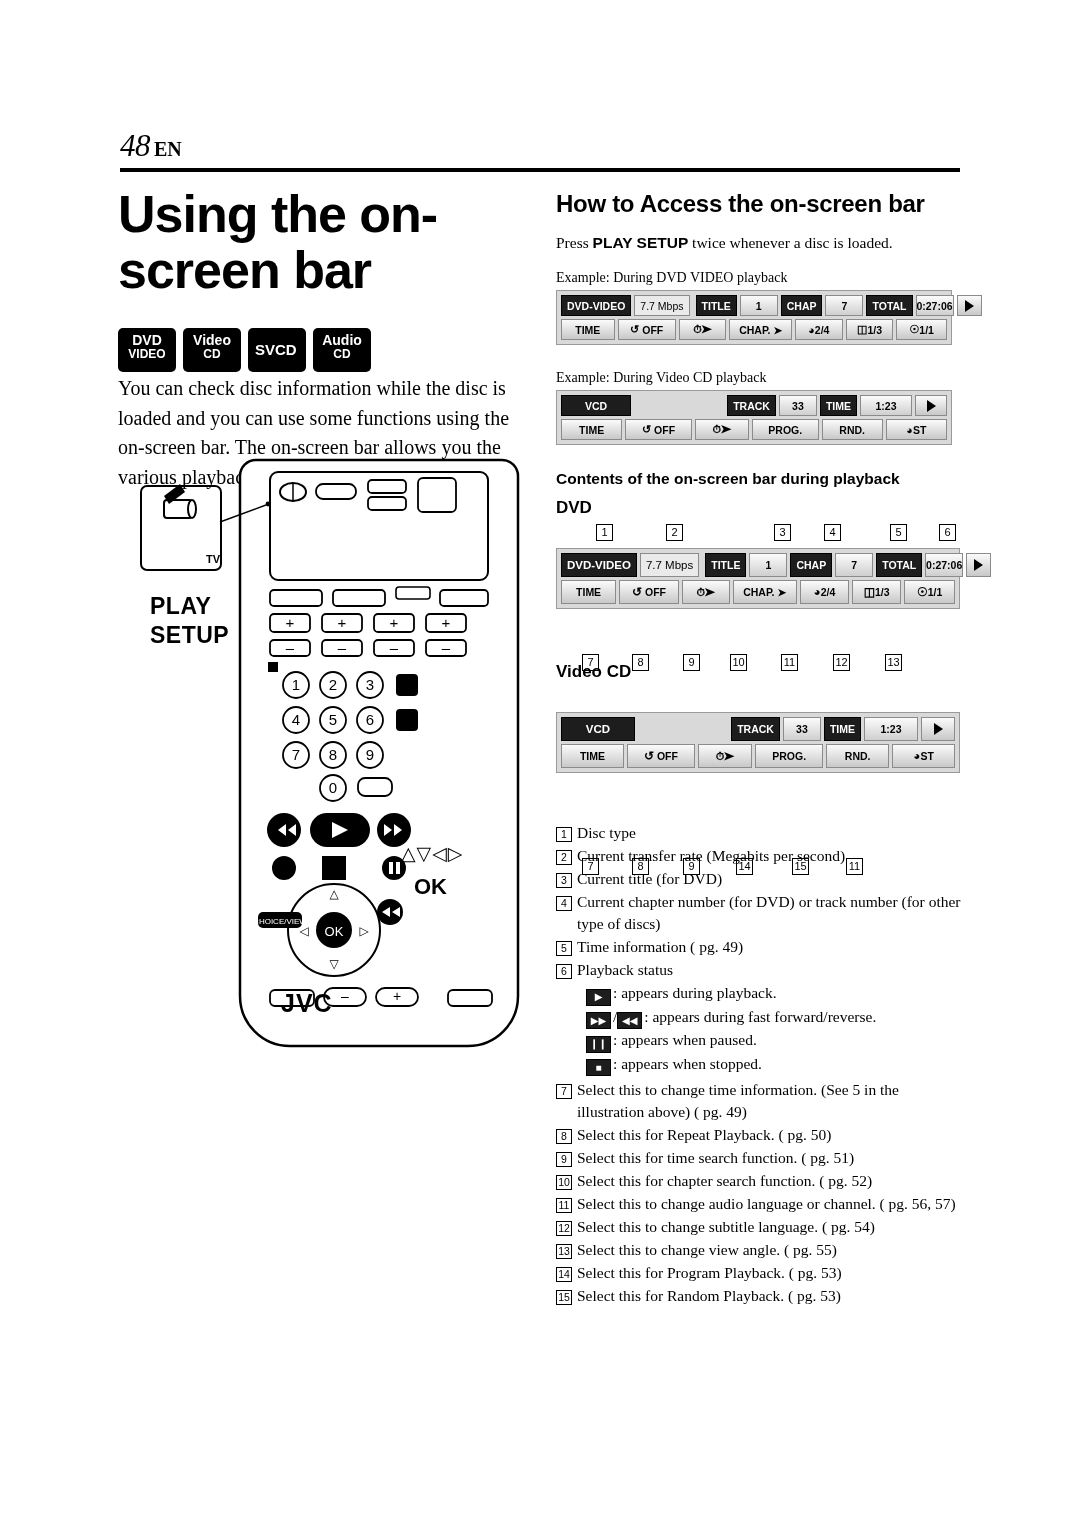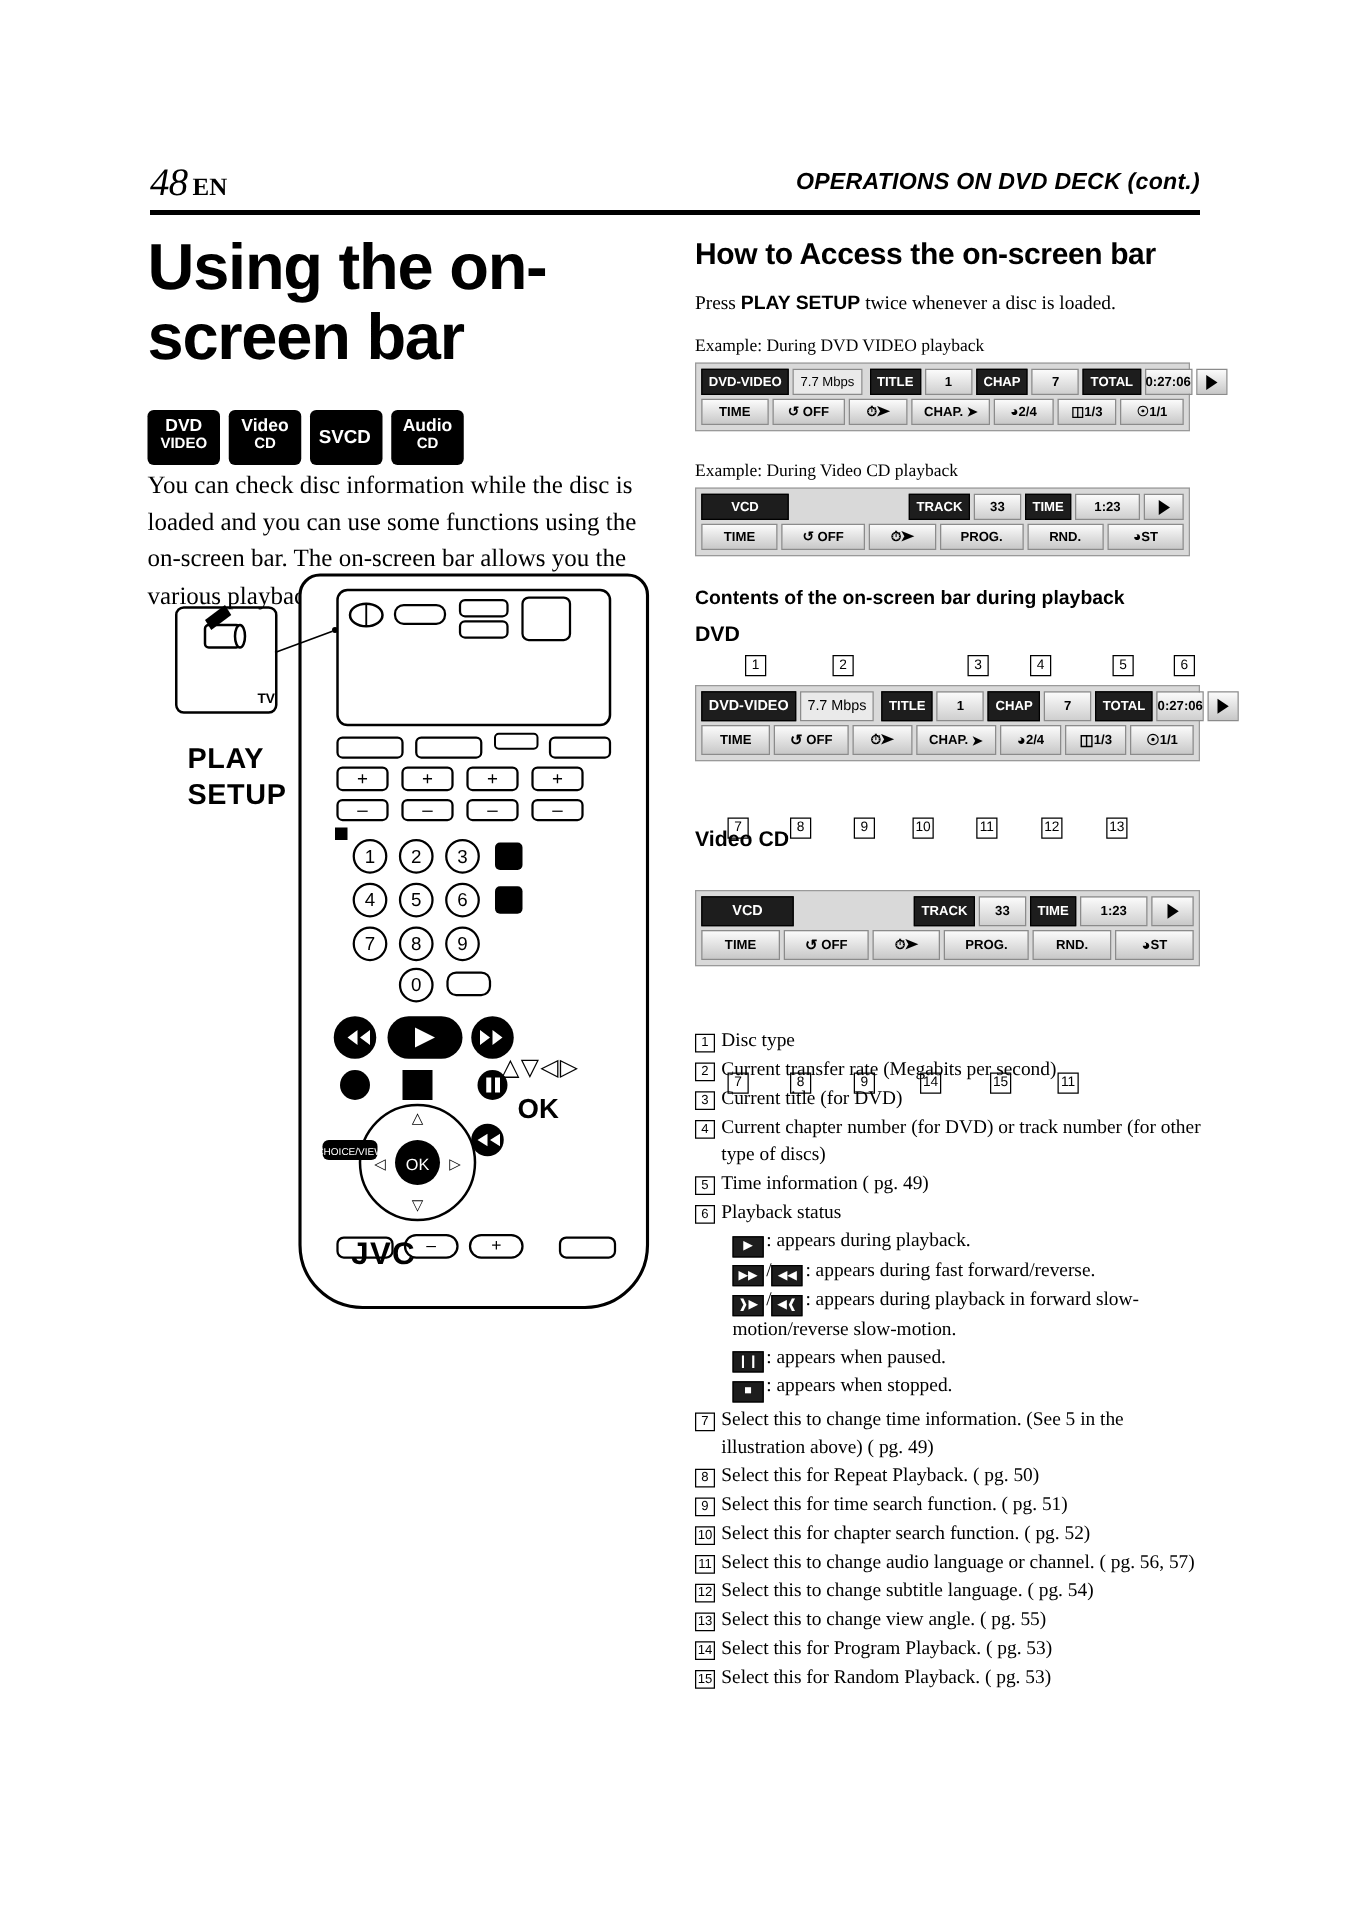--- a/index.html
+++ b/index.html
@@ -156,21 +156,20 @@
   }
 </style>
 </head>
 <body>
 
 <div class="page">
 
   <div class="hdr-left">
     <span class="num">48</span><span class="en">EN</span>
   </div>
-  <div class="hdr-right">OPERATIONS ON DVD DECK (cont.)</div>
   <div class="rule-top"></div>
 
   <div class="title-big">
     <div>Using the on-</div>
     <div>screen bar</div>
   </div>
 
   <div class="disc-badges">
     <div class="badge">
       <span class="l1">DVD</span>
@@ -522,23 +521,20 @@
       <div class="ntext">Playback status</div>
     </div>
 
     <div class="sub">
       <span class="inline-ico">▶</span><span>: appears during playback.</span>
     </div>
     <div class="sub">
       <span class="inline-ico">▶▶</span>/<span class="inline-ico">◀◀</span><span>: appears during fast forward/reverse.</span>
     </div>
     <div class="sub">
-      <span class="inline-ico">❱▶</span>/<span class="inline-ico">◀❰</span><span>: appears during playback in forward slow-motion/reverse slow-motion.</span>
-    </div>
-    <div class="sub">
       <span class="inline-ico">❙❙</span><span>: appears when paused.</span>
     </div>
     <div class="sub">
       <span class="inline-ico">■</span><span>: appears when stopped.</span>
     </div>
 
     <div class="nitem" style="margin-top:3px">
       <div class="nbox">7</div>
       <div class="ntext">Select this to change time information. (See 5 in the illustration above) ( pg. 49)</div>
     </div>

